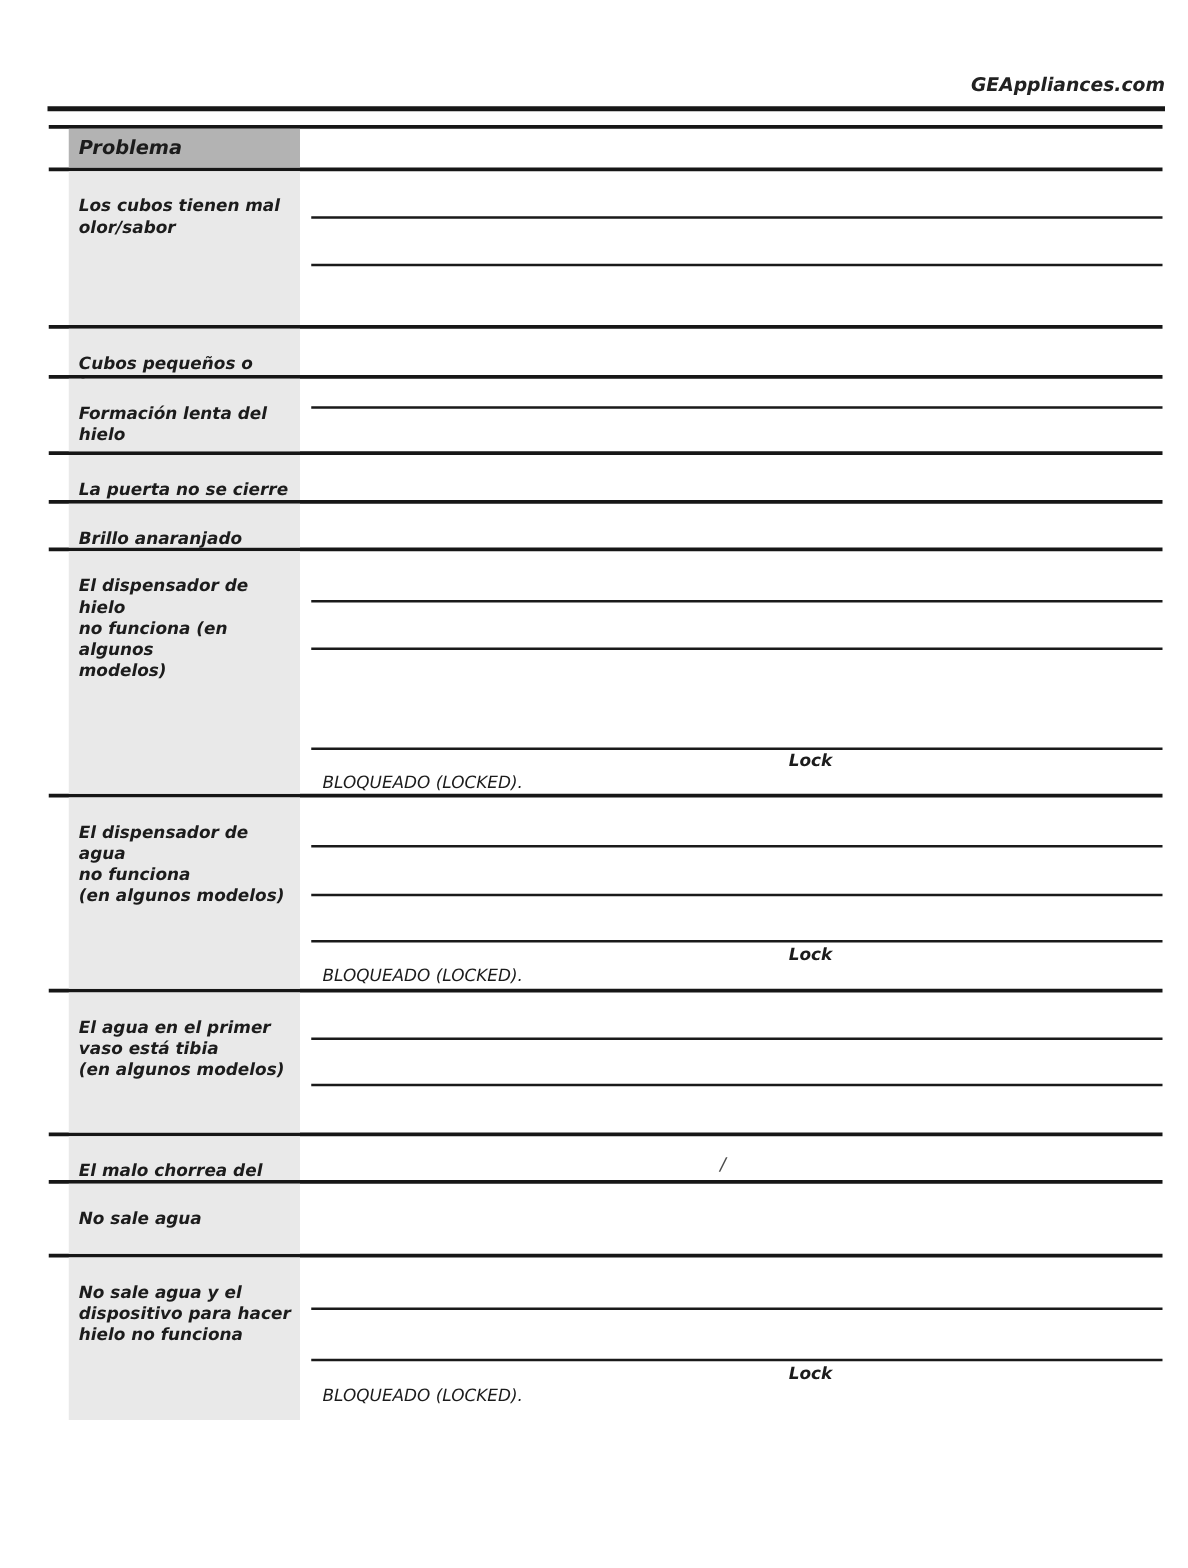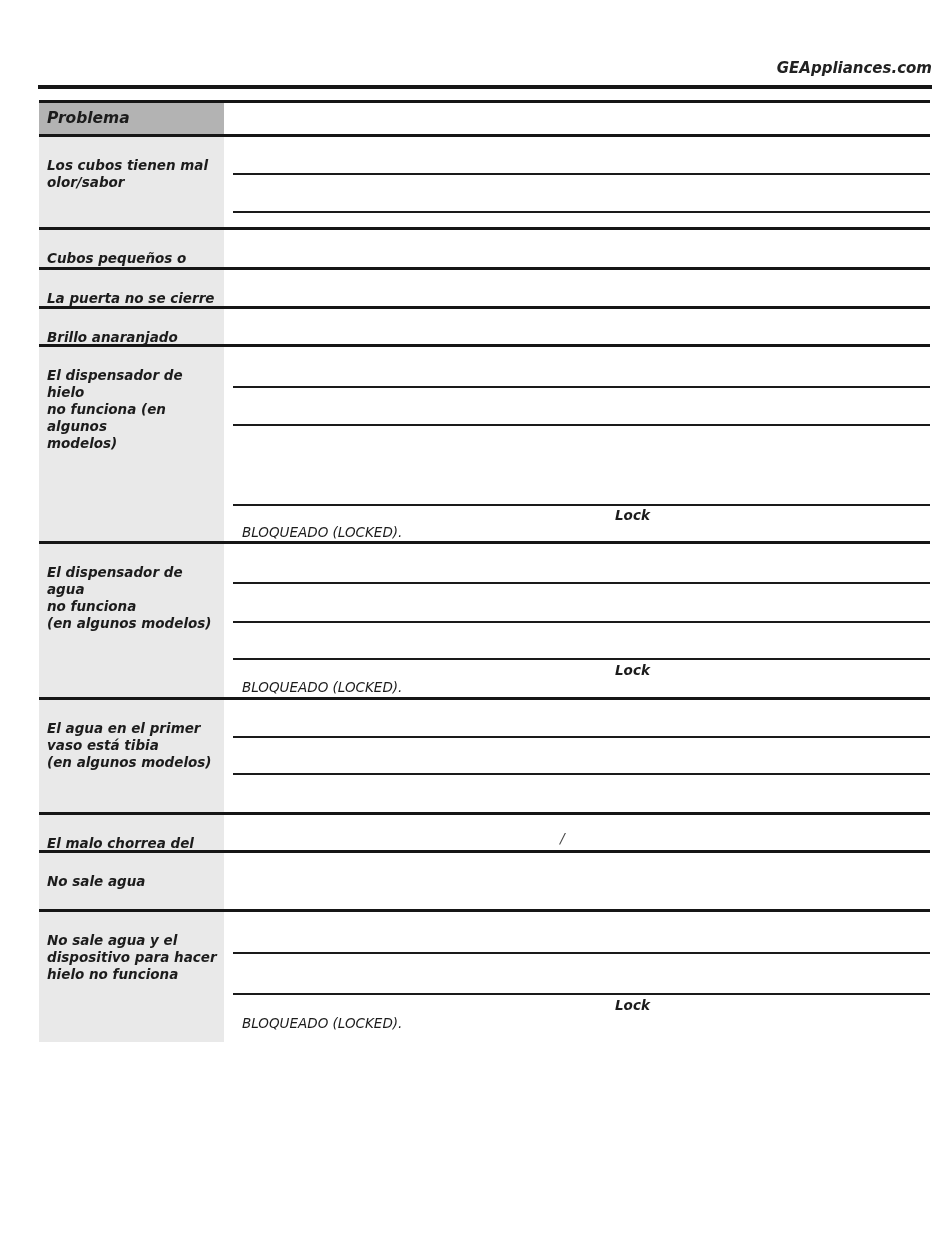--- a/index.html
+++ b/index.html
@@ -38,20 +38,21 @@
     border-bottom:3px solid var(--line);
   }
   .row.no-border{border-bottom:none;justify-content:space-between;}
   .cell-problem{
     width:185px;flex:0 0 185px;
     background:var(--cell-gray);
     padding:3px 6px 0 8px;
     font-size:13.5px;font-weight:bold;font-style:italic;
     line-height:17px;
     white-space:pre-line;
+    margin-left:16px;
   }
   .header-row .cell-problem{
     background:var(--header-gray);
     display:flex;align-items:center;
     font-size:15.5px;white-space:normal;padding-top:0;
   }
   .cell-content{
     position:relative;flex:1;
   }
   .col-header{
@@ -84,38 +85,46 @@
   <div class="page-rule"></div>
 
   <div class="tbl">
 
     <div class="row header-row" style="height:34px">
       <div class="cell-problem">
         <span>Problema</span>
       </div>
     </div>
 
-    <div class="row" style="height:93px">
+    <div class="row" style="height:126px">
       <div class="cell-problem">
         <span>Los cubos tienen mal
 olor/sabor</span>
       </div>
       <div class="cell-content">
         <div class="subline" style="top:36px"></div>
         <div class="subline" style="top:74px"></div>
       </div>
     </div>
 
     <div class="row" style="height:40px">
       <div class="cell-problem">
         <span>Cubos pequeños o huecos</span>
       </div>
       <div class="cell-content"></div>
     </div>
 
+    <div class="row" style="height:61px">
+      <div class="cell-problem">
+        <span>Formación lenta del hielo</span>
+      </div>
+      <div class="cell-content">
+        <div class="subline" style="top:22px"></div>
+      </div>
+    </div>
 
     <div class="row" style="height:39px">
       <div class="cell-problem">
         <span>La puerta no se cierre
 correctamente</span>
       </div>
       <div class="cell-content"></div>
     </div>
 
     <div class="row" style="height:38px">

